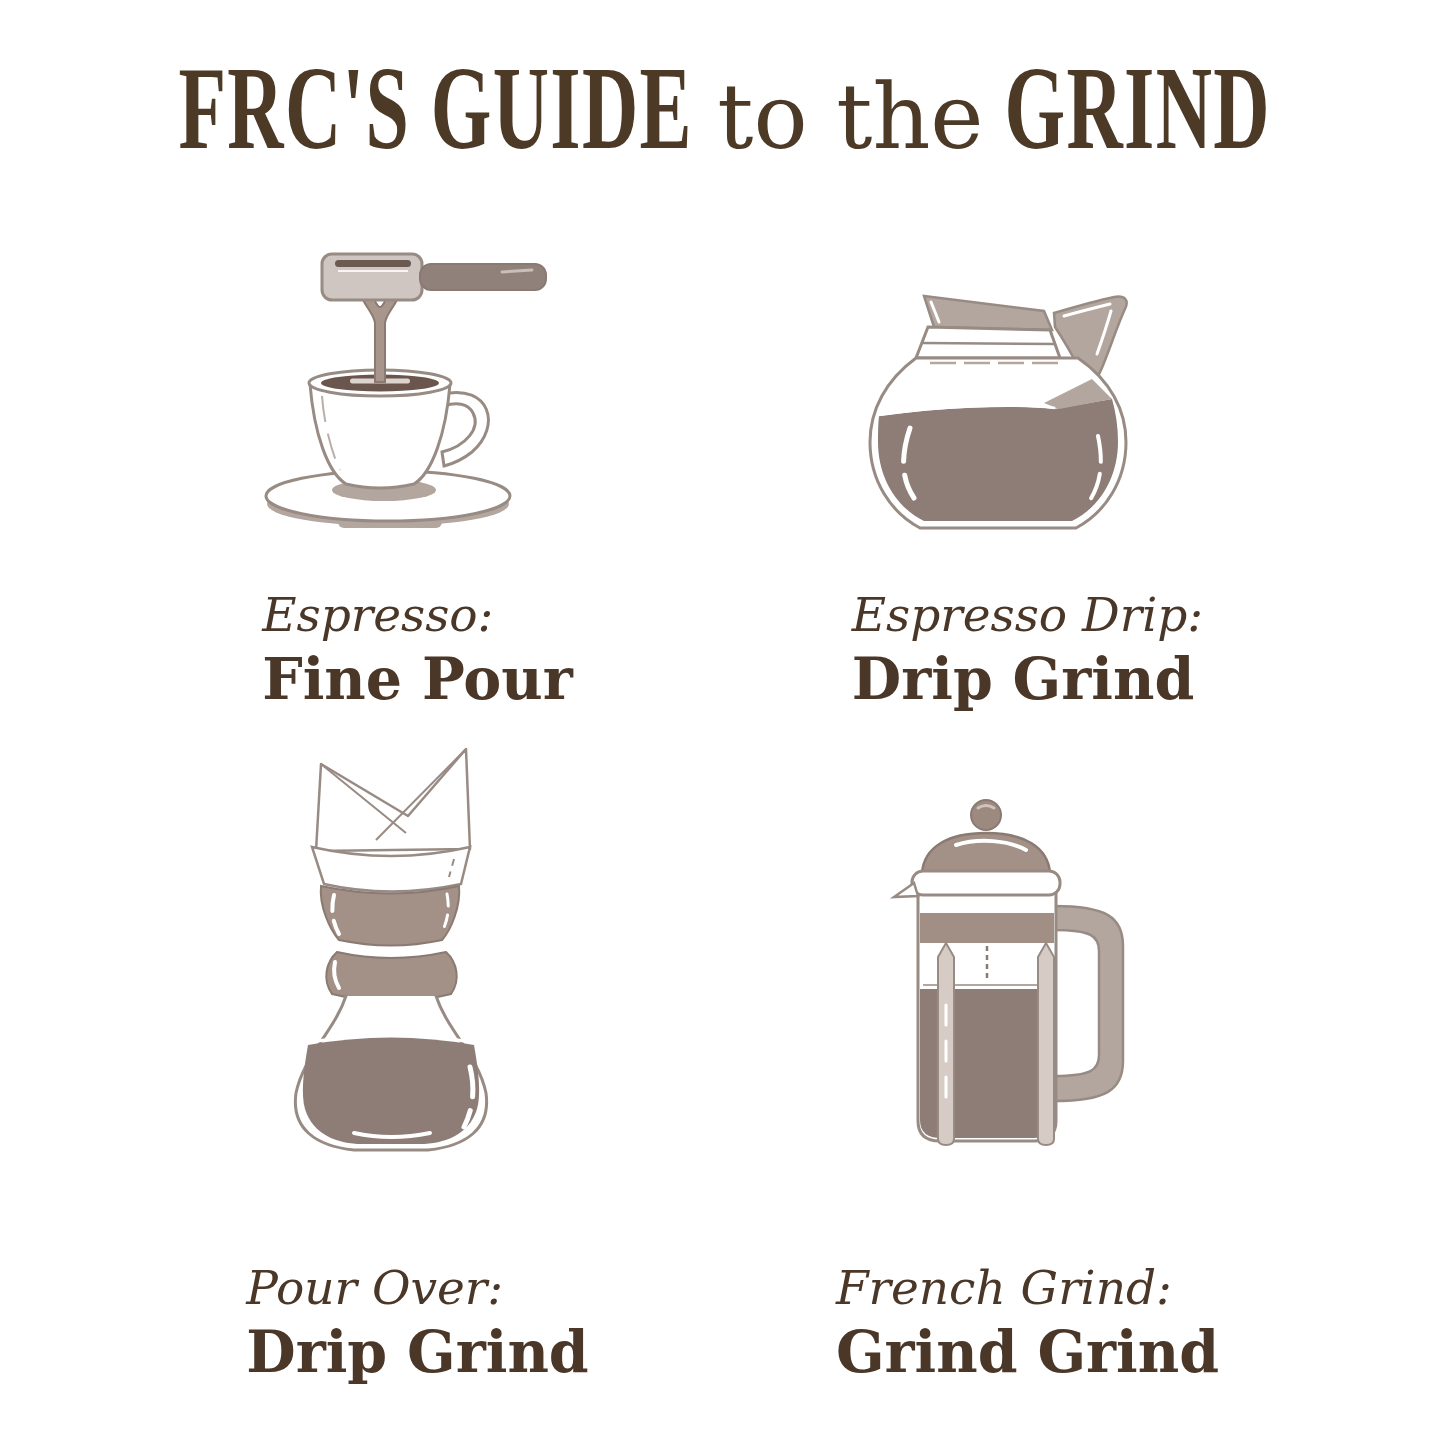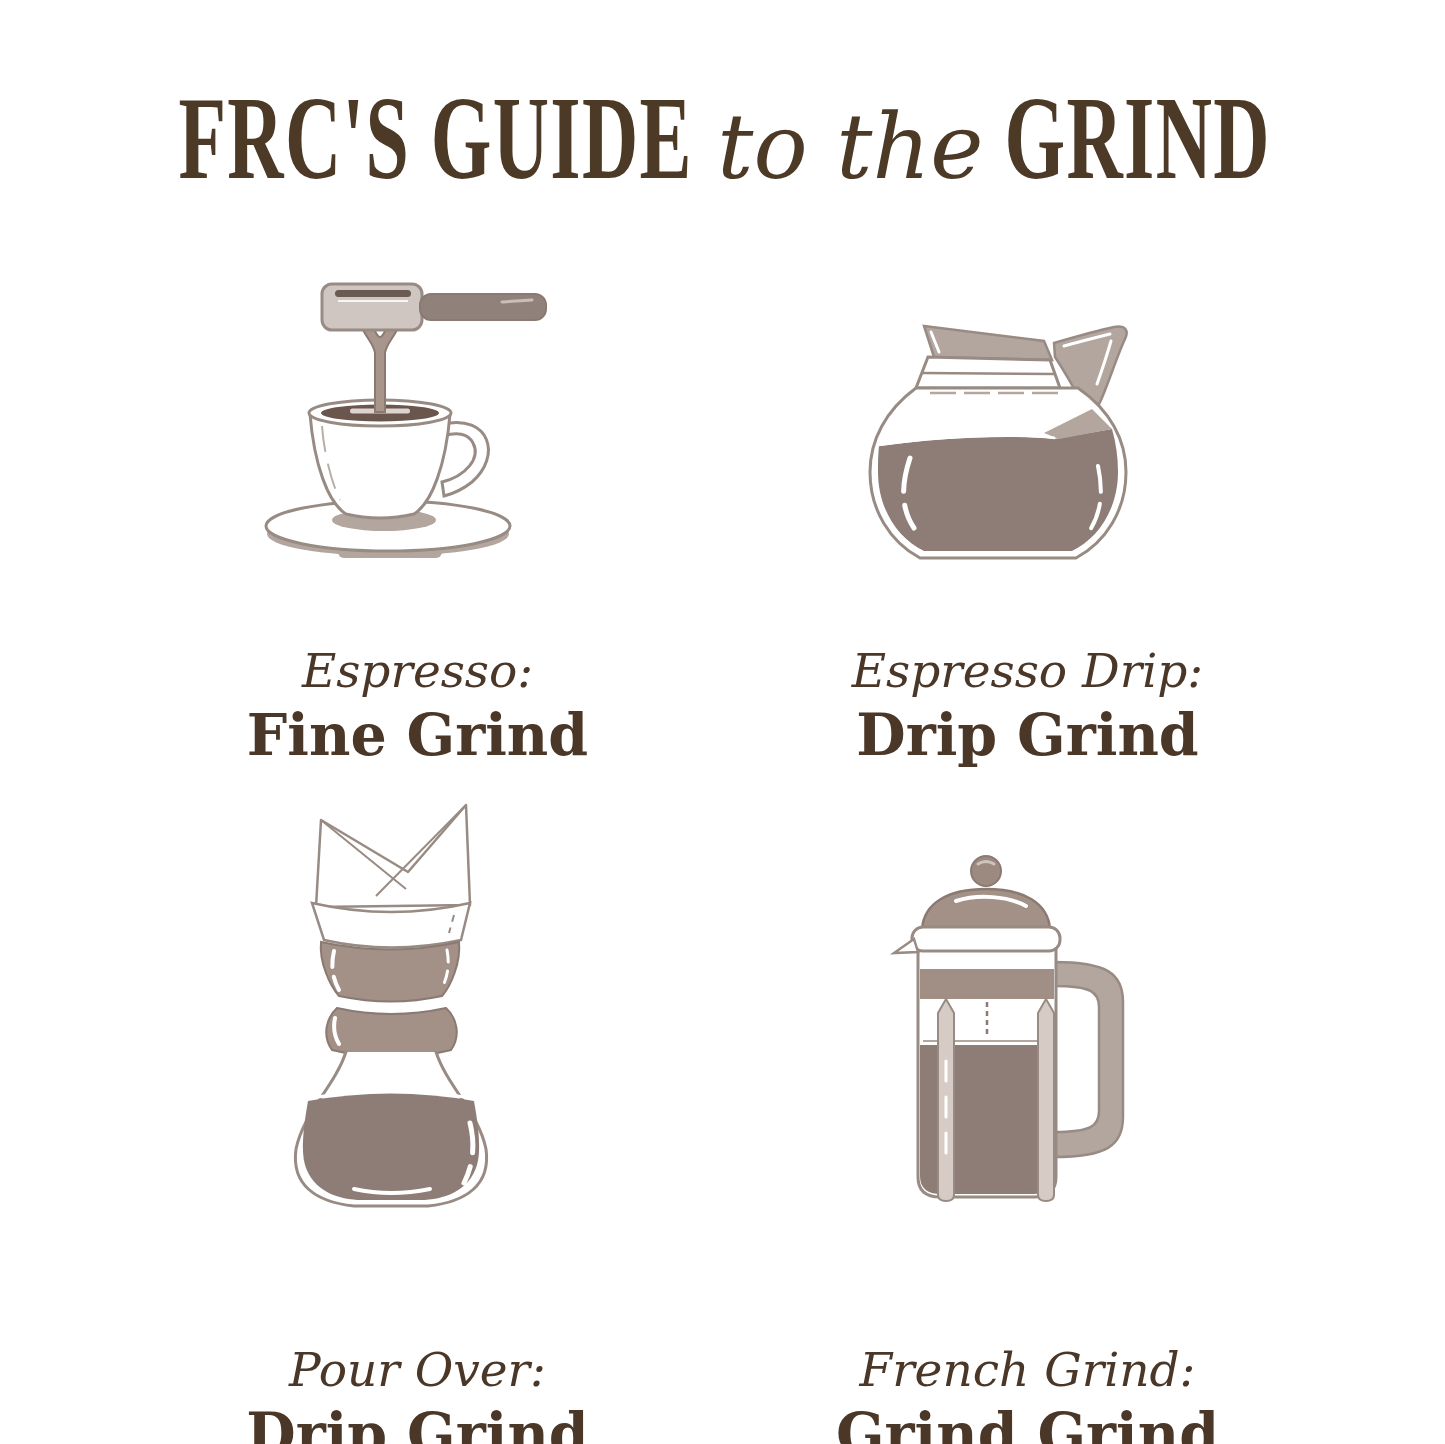--- a/index.html
+++ b/index.html
@@ -1,35 +1,35 @@
 <!DOCTYPE html>
 <html><head>
 <meta charset="utf-8">
 <style>
   html,body{margin:0;padding:0;}
   body{background:#ffffff;width:1445px;height:1444px;overflow:hidden;}
   .page{width:1445px;height:1444px;background:#ffffff;position:relative;font-family:"DejaVu Serif",serif;}
 
   
-  .title{display:flex;justify-content:center;align-items:baseline;padding-top:80px;color:#4c3a27;white-space:nowrap;text-align:right;}
+  .title{display:flex;justify-content:center;align-items:baseline;padding-top:50px;color:#4c3a27;white-space:nowrap;text-align:right;}
   .slab{font-family:"Liberation Serif",serif;font-weight:bold;font-size:118px;line-height:1;
         display:inline-block;transform:scaleX(0.66);letter-spacing:2px;}
   .slab.t1{margin:0 -118px;}
   .slab.t2{margin:0 -58px;}
-  .script{font-family:"DejaVu Serif",serif;font-style:italic;font-size:90px;line-height:1;
+  .script{font-family:"DejaVu Serif",serif;font-size:90px;line-height:1;
           display:inline-block;margin:0 10px;}
 
   
   .grid{display:grid;grid-template-columns:610px 610px;justify-content:center;margin-top:58px;}
   .cell{display:flex;flex-direction:column;align-items:center;}
   .icon-wrap{display:flex;align-items:flex-end;justify-content:center;}
   .row1 .icon-wrap{height:332px;}
   .row2 .icon-wrap{height:440px;}
   .row2{margin-top:30px;gap:48px;}
-  .label{margin-top:54px;text-align:center;color:#4a3728;}
+  .label{margin-top:28px;text-align:left;color:#4a3728;}
   .method{font-style:italic;font-size:47px;line-height:1.25;}
   .grind{font-weight:bold;font-size:57px;line-height:1.2;}
   svg{display:block;}
 </style>
 </head>
 <body>
 
 <div class="page">
 
   <header class="title">
@@ -66,21 +66,21 @@
           <rect x="84" y="28" width="100" height="46" rx="10" fill="#cfc6c2" stroke="#988b84" stroke-width="3"></rect>
           <rect x="97" y="34" width="76" height="7" rx="3.5" fill="#6a5a52"></rect>
           <line x1="100" y1="45" x2="170" y2="45" stroke="#ffffff" stroke-width="2" opacity="0.85"></line>
 
           <rect x="182" y="38" width="126" height="26" rx="11" fill="#91817b" stroke="#8a7a72" stroke-width="2"></rect>
           <line x1="264" y1="46" x2="294" y2="44" stroke="#c9beb8" stroke-width="3" stroke-linecap="round"></line>
         </svg>
       </div>
       <div class="label">
         <div class="method">Espresso:</div>
-        <div class="grind">Fine Grind</div>
+        <div class="grind">Fine Pour</div>
       </div>
     </div>
 
     <div class="cell row1">
       <div class="icon-wrap">
         <svg width="340" height="292" viewBox="0 0 340 292">
 
           <path d="M196,47 C220,40 242,34 256,31 C268,29 271,35 267,43 C259,60 251,86 243,104 C239,114 230,119 225,109 C217,94 205,73 197,61 Z" fill="#b3a69e" stroke="#988b84" stroke-width="2.5"></path>
           <path d="M206,50 C224,45 240,41 252,38" stroke="#ffffff" stroke-width="3" fill="none" stroke-linecap="round"></path>
           <path d="M253,45 C249,59 244,74 239,88" stroke="#ffffff" stroke-width="3" fill="none" stroke-linecap="round"></path>

